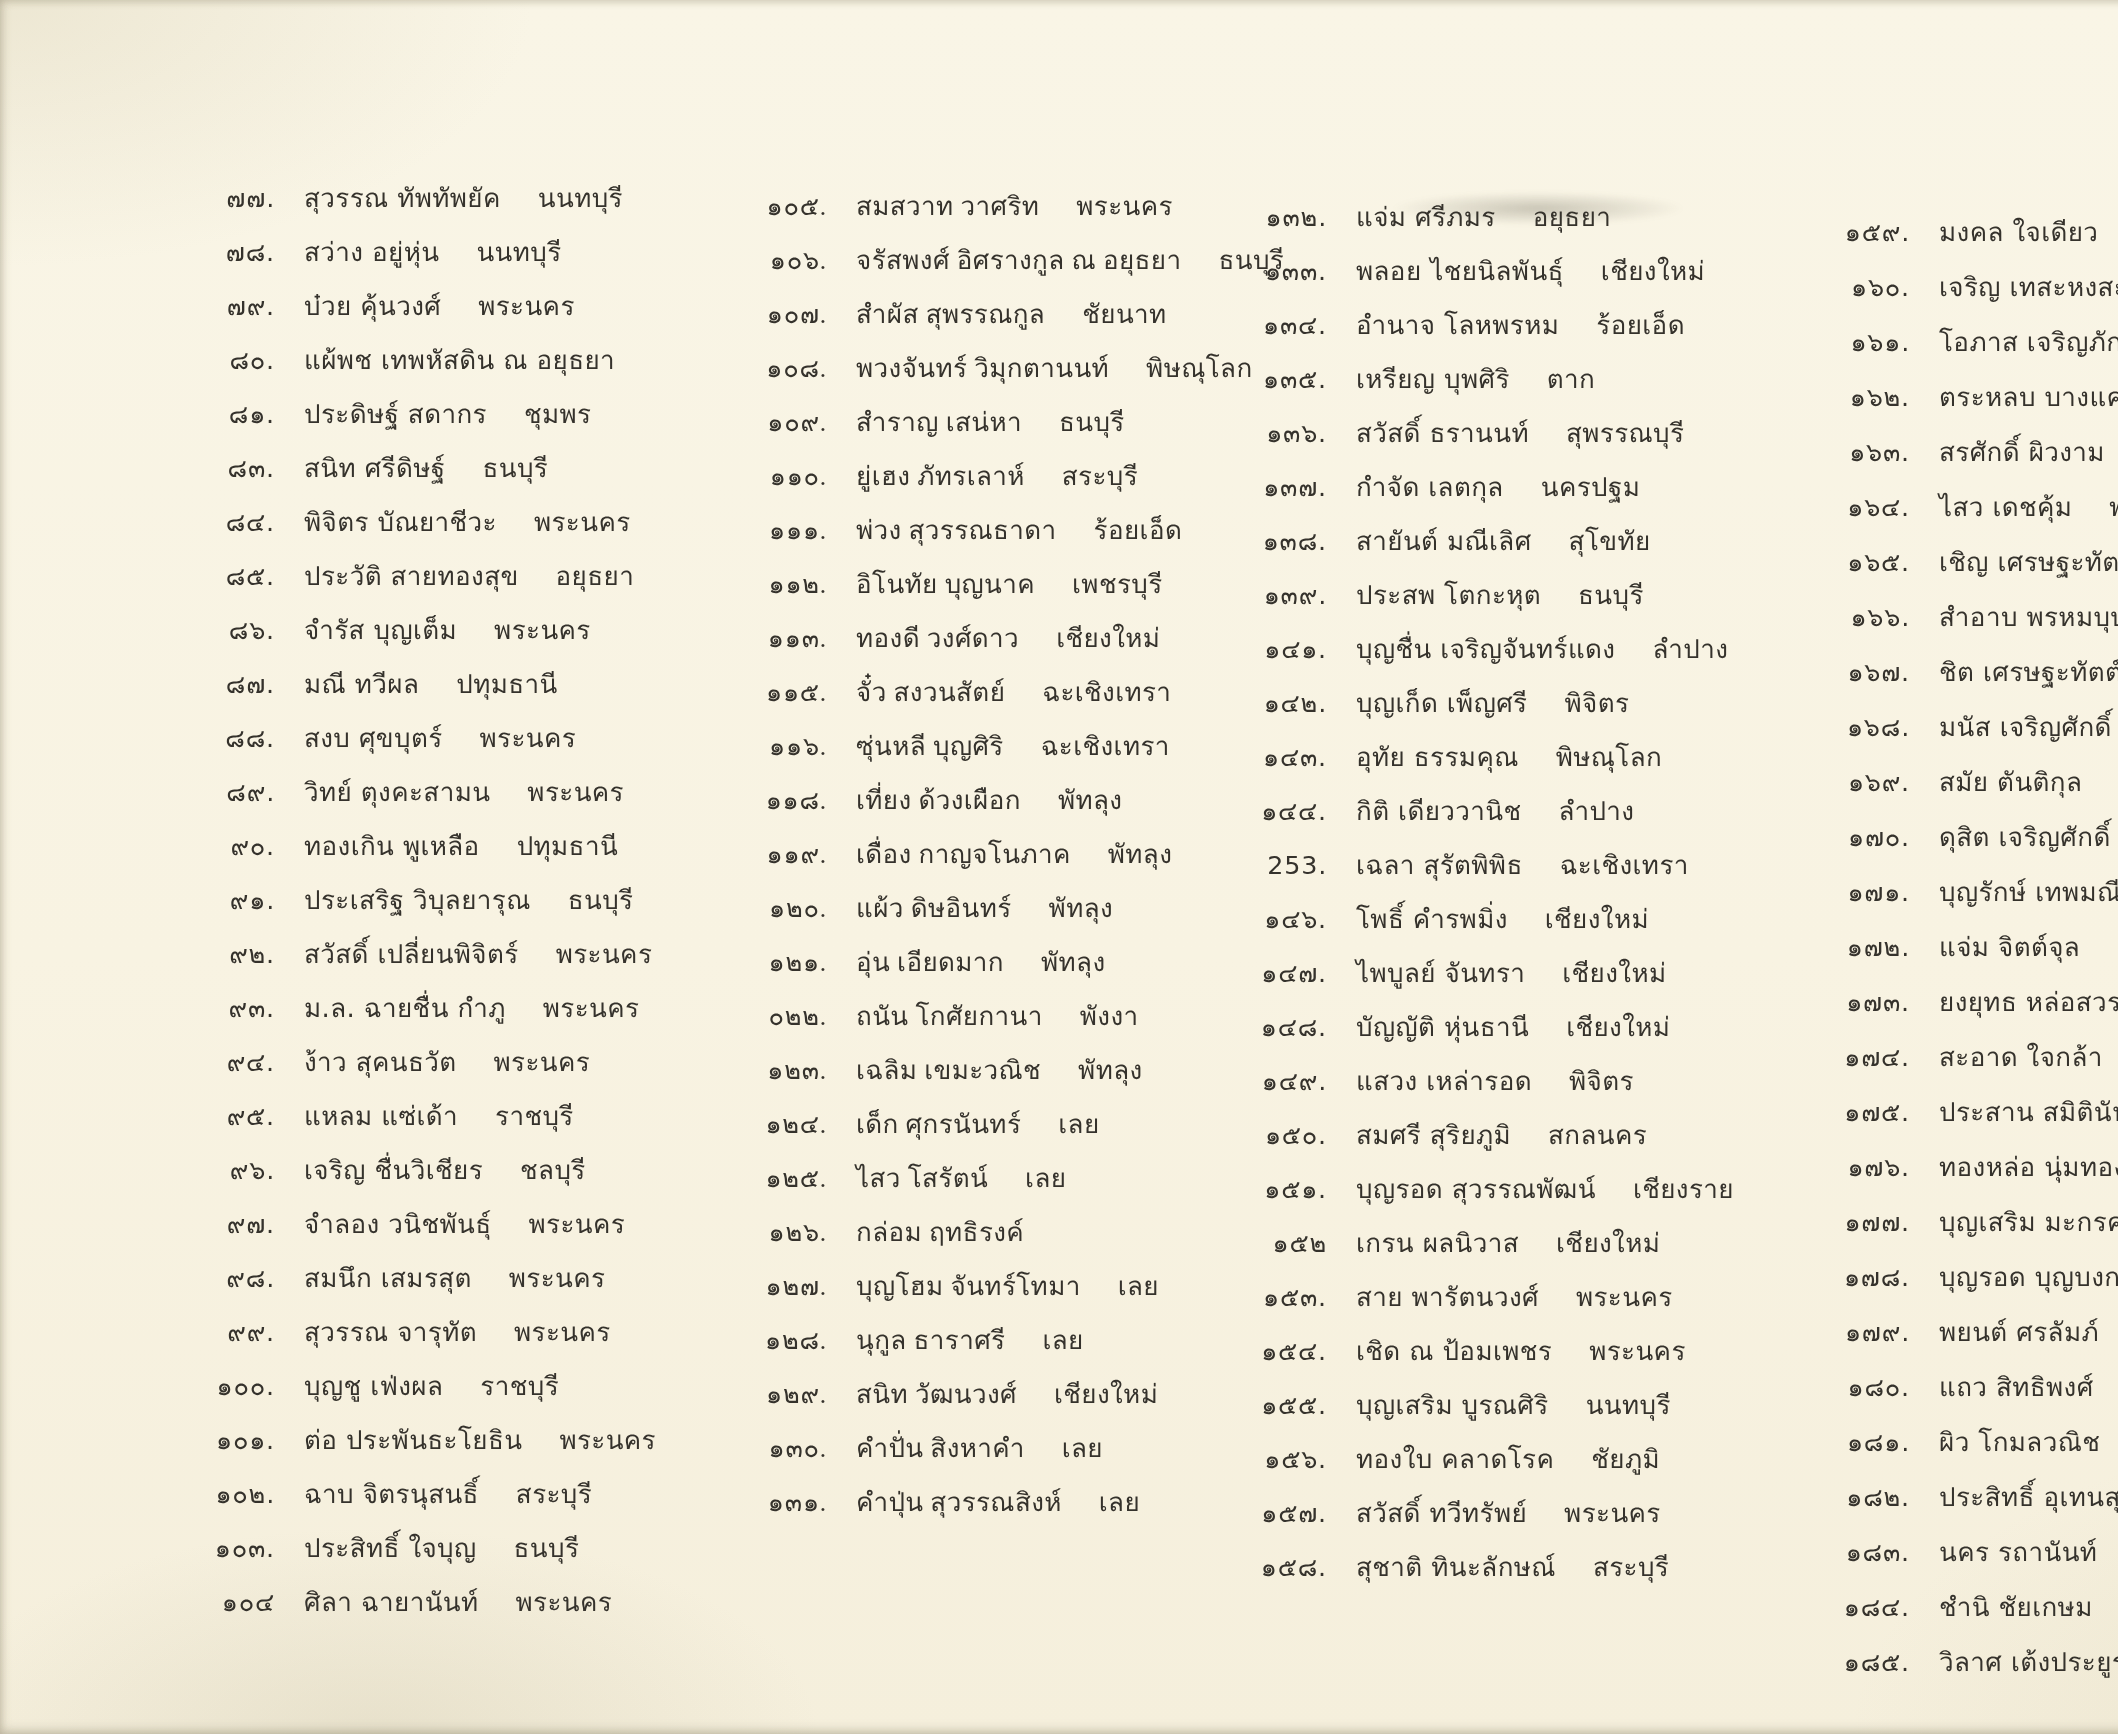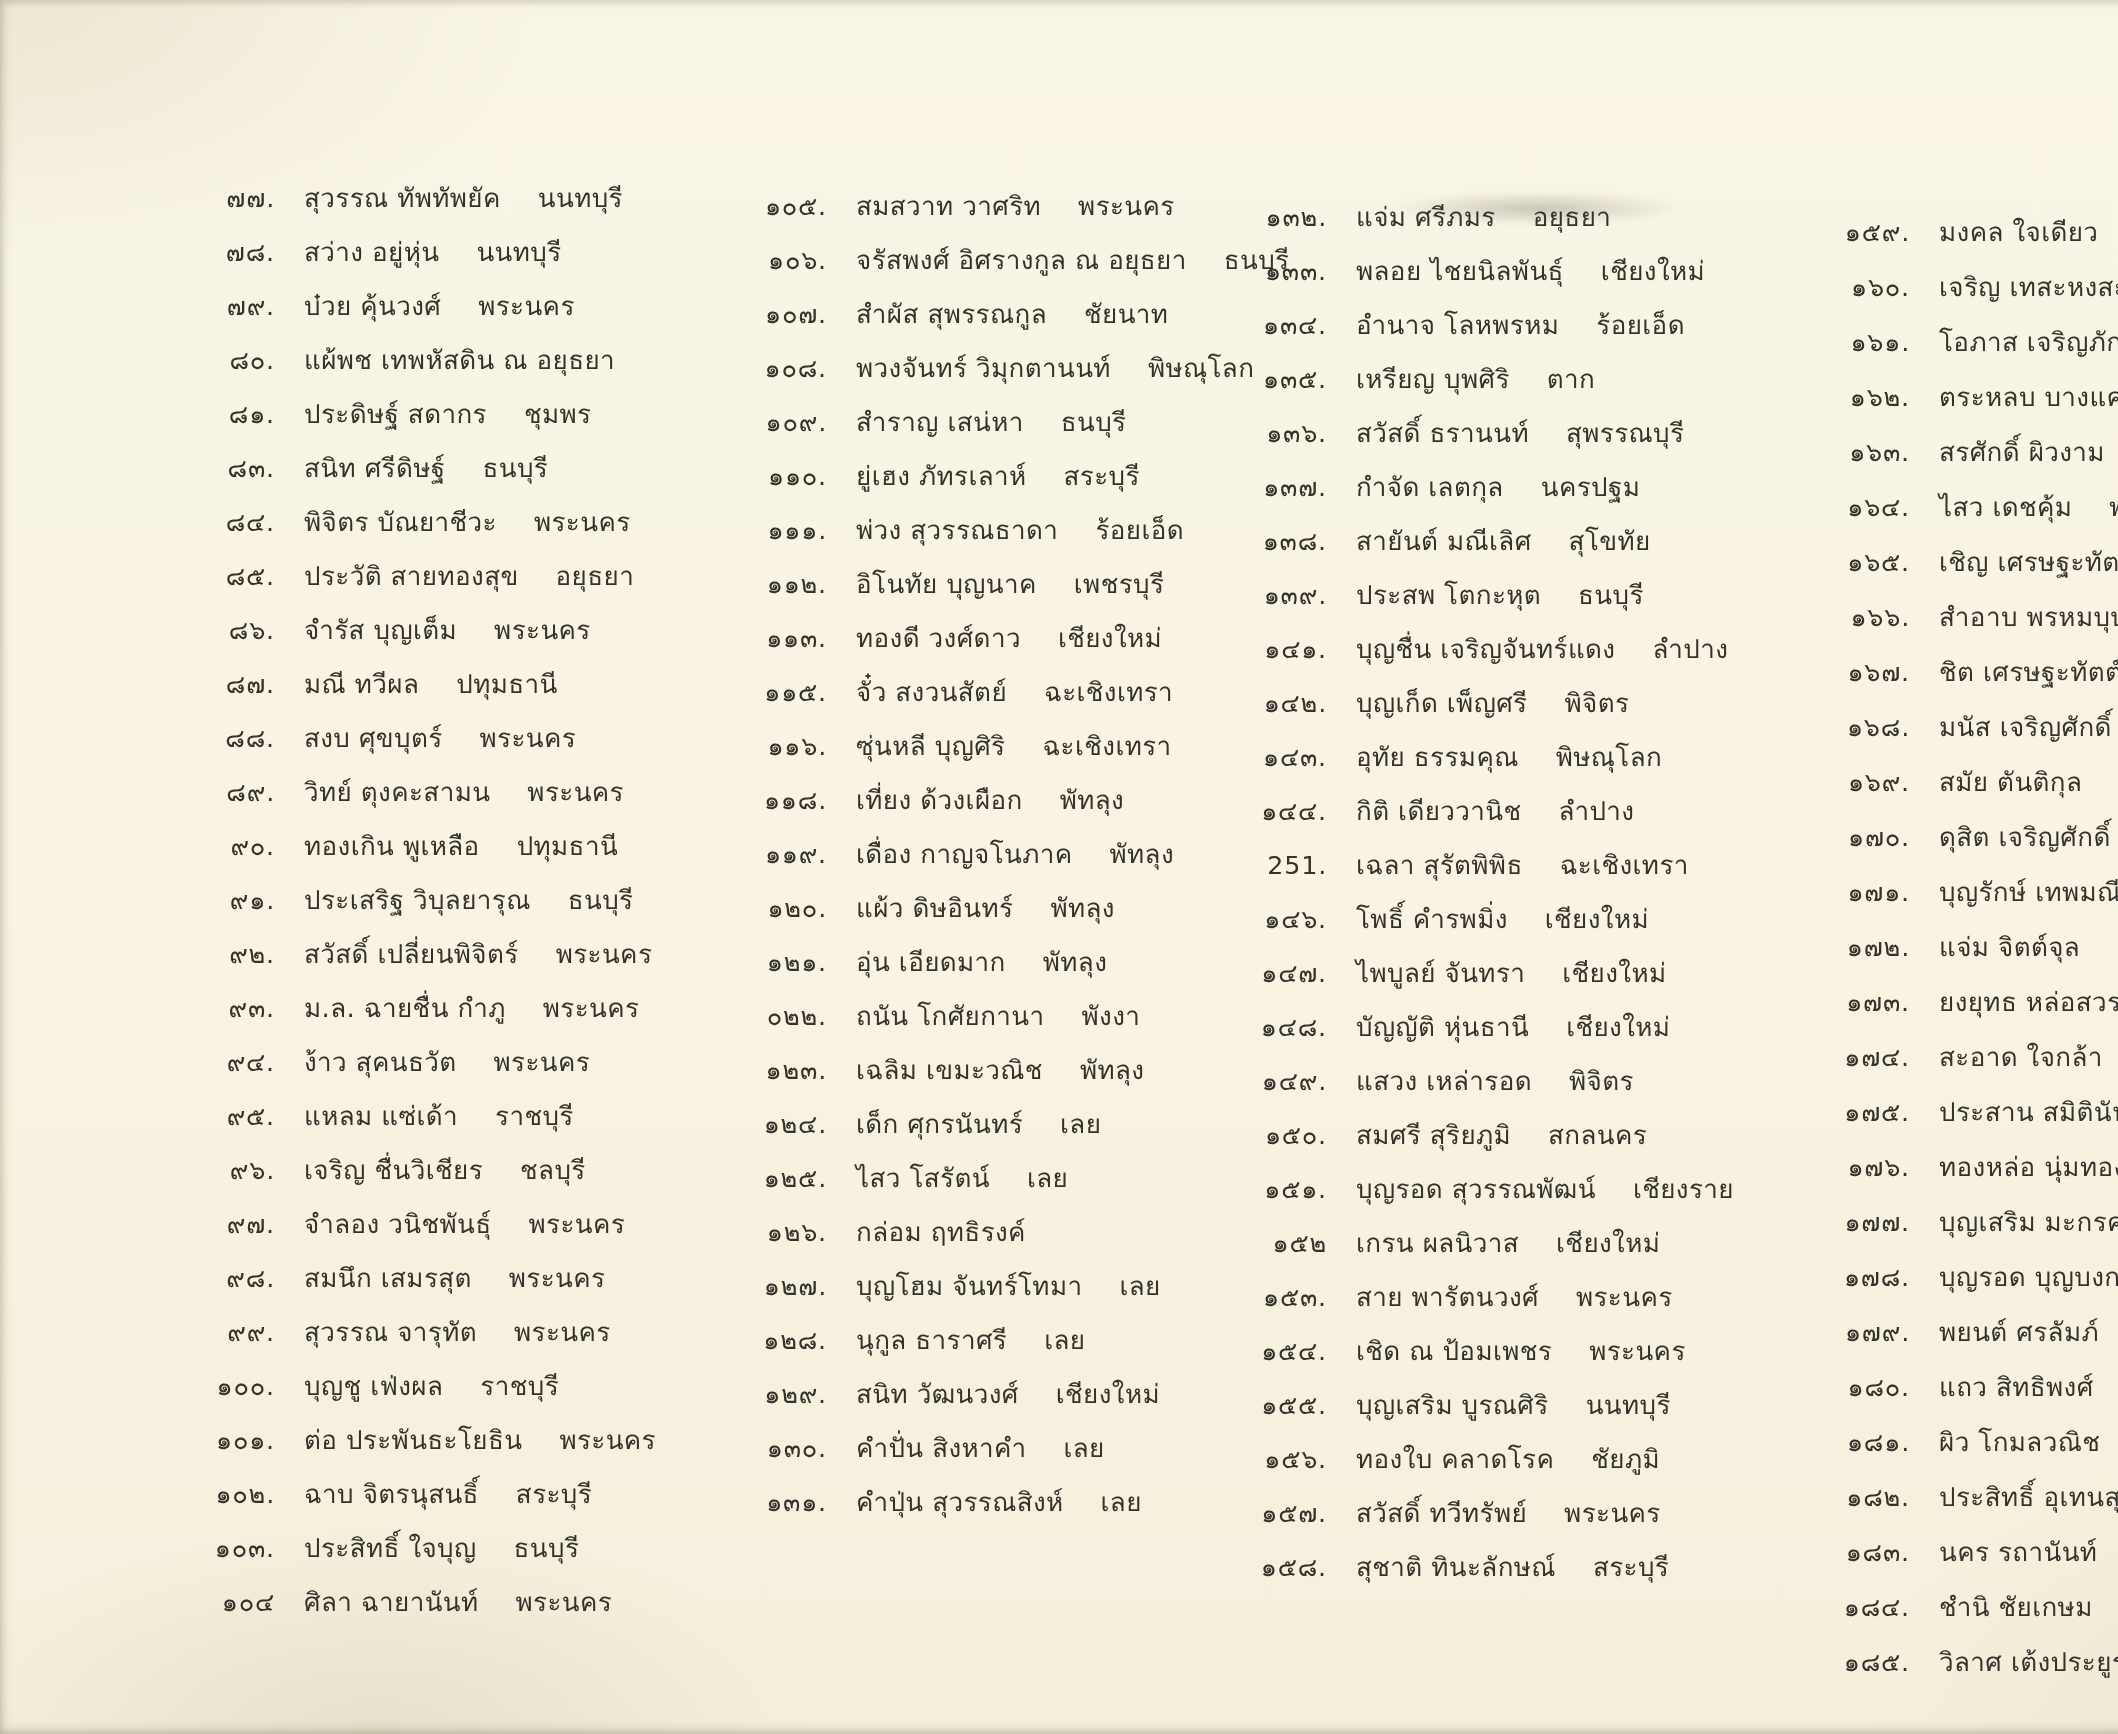--- a/index.html
+++ b/index.html
@@ -24,21 +24,21 @@
       inset 3.4px 0 9.3px rgba(160,152,124,.12);
     color:#35322c;
   }
   .column{position:absolute;}
   .col-1{left:168px;top:177px;}
   .col-2{left:720px;top:185px;}
   .col-3{left:1220px;top:196px;}
   .col-4{left:1803px;top:211px;}
   .row{display:flex;align-items:baseline;white-space:nowrap;}
   .col-1 .row{height:54px;}
-  .col-2 .row{height:54px;}
+  .col-2 .row{height:54px;font-family:Liberation Serif, serif;}
   .col-3 .row{height:54px;}
   .col-4 .row{height:55px;}
   .num{
     display:inline-block;width:107px;text-align:right;
     font-size:25.4px;letter-spacing:0.8px;flex:0 0 auto;
   }
   .nm{font-size:26px;letter-spacing:0.4px;margin-left:29px;}
   .prov{font-size:26px;letter-spacing:0.4px;margin-left:37px;}
   .smudge{
     position:absolute;left:1394px;top:192px;width:288px;height:33px;
@@ -369,21 +369,21 @@
           <span class="num">๑๔๓.</span>
           <span class="nm">อุทัย ธรรมคุณ</span>
           <span class="prov">พิษณุโลก</span>
         </div>
         <div class="row">
           <span class="num">๑๔๔.</span>
           <span class="nm">กิติ เดียววานิช</span>
           <span class="prov">ลำปาง</span>
         </div>
         <div class="row">
-          <span class="num">251.</span>
+          <span class="num">253.</span>
           <span class="nm">เฉลา สุรัตพิพิธ</span>
           <span class="prov">ฉะเชิงเทรา</span>
         </div>
         <div class="row">
           <span class="num">๑๔๖.</span>
           <span class="nm">โพธิ์ คำรพมิ่ง</span>
           <span class="prov">เชียงใหม่</span>
         </div>
         <div class="row">
           <span class="num">๑๔๗.</span>

